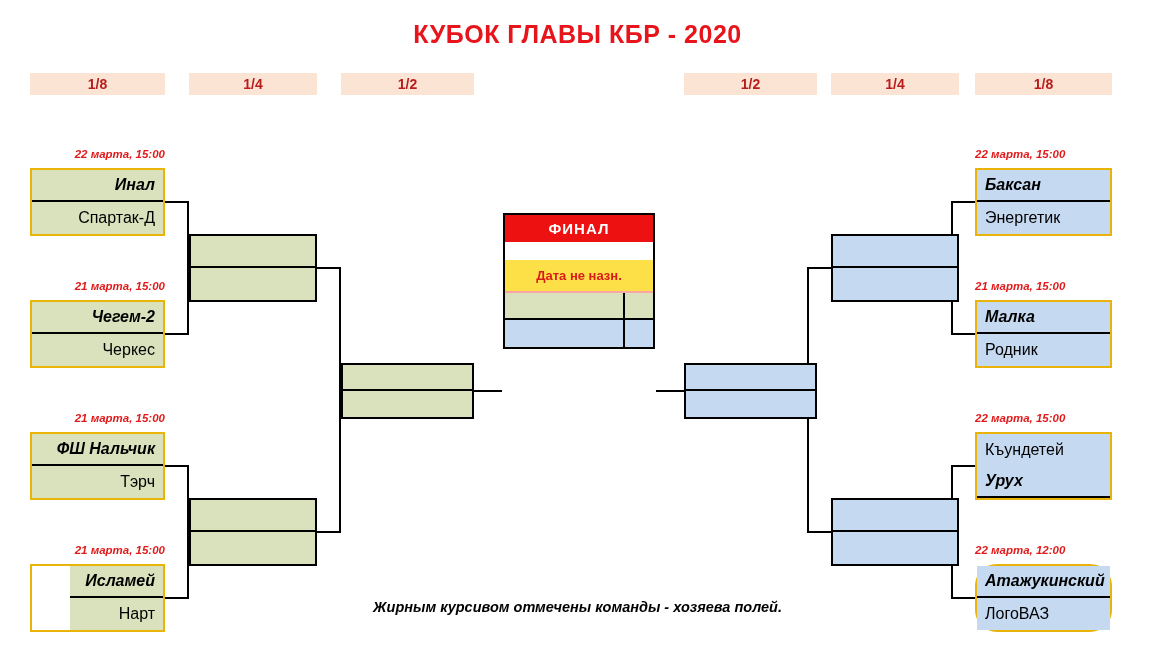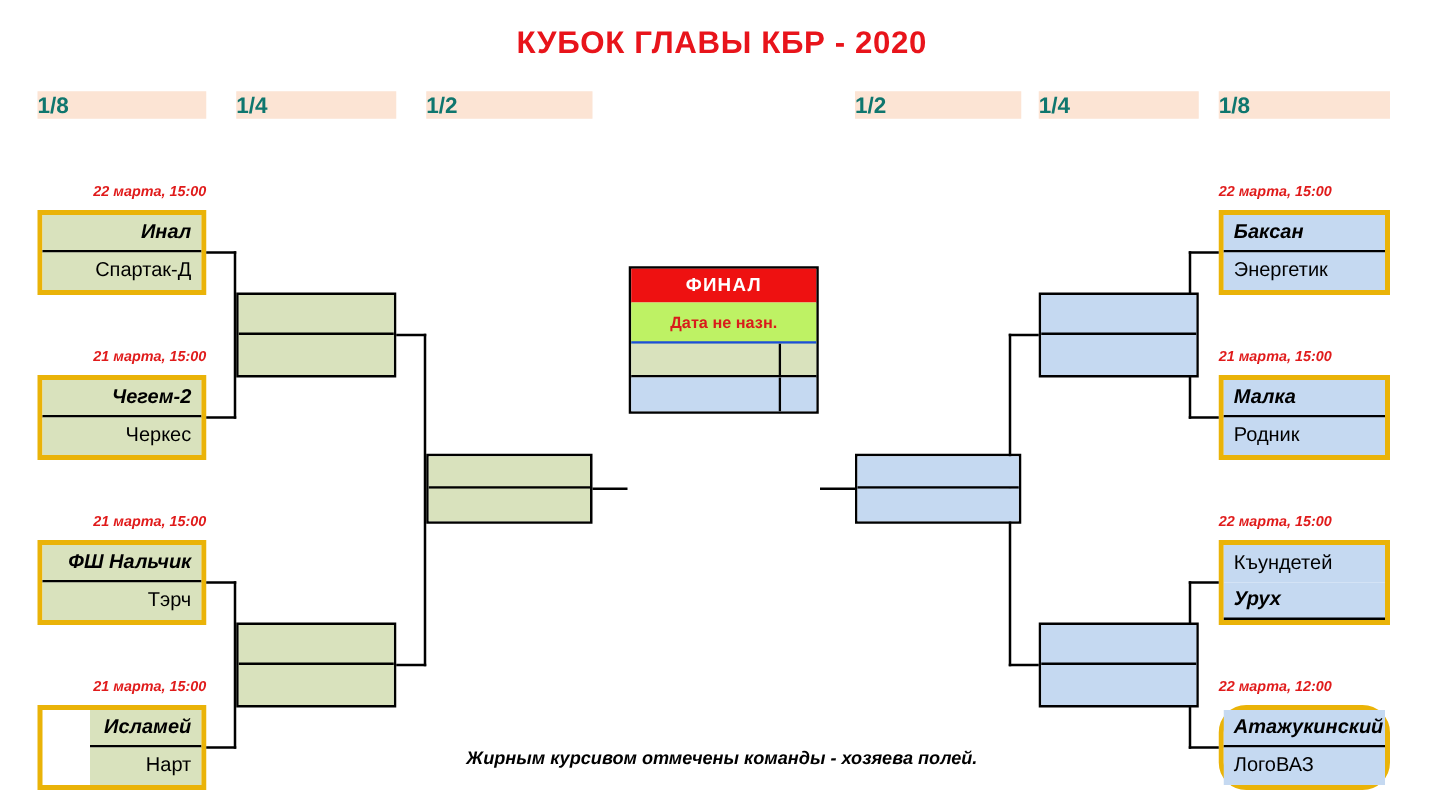--- a/index.html
+++ b/index.html
@@ -29,30 +29,30 @@
     font-size: 25px;
     font-weight: bold;
     color: #e8141b;
     letter-spacing: 0.5px;
   }
 
   
   .round-head {
     height: 22px;
     line-height: 22px;
-    text-align: left;
+    text-align: center;
     background: #fce4d4;
-    font-size: 18px;
-    font-weight: bold;
-    color: #0f766e;
+    font-size: 14px;
+    font-weight: bold;
+    color: #b91c1c;
   }
 
   
   .match {
-    border: 4px solid #eab308;
+    border: 2px solid #eab308;
     box-sizing: border-box;
   }
   .cell {
     height: 50%;
     box-sizing: border-box;
     font-size: 16px;
     line-height: 1;
     display: flex;
     align-items: center;
     padding: 0 8px;
@@ -97,28 +97,29 @@
     background: #ee1111;
     color: #ffffff;
     font-weight: bold;
     font-size: 15px;
     text-align: center;
     height: 27px;
     line-height: 27px;
     letter-spacing: 1px;
   }
   #final-date {
-    background: #bef264;
+    background: #fde047;
     color: #d91b1b;
     font-weight: bold;
     font-size: 13px;
     text-align: center;
     height: 31px;
     line-height: 31px;
-    border-bottom: 2px solid #1d4ed8;
+    border-bottom: 2px solid #fca5a5;
+    margin-top: 18px;
   }
   .final-row {
     height: 27px;
     display: flex;
     box-sizing: border-box;
   }
   .final-row.first { border-bottom: 2px solid #000; }
   .final-team {
     flex: 1 1 auto;
     border-right: 2px solid #000;

